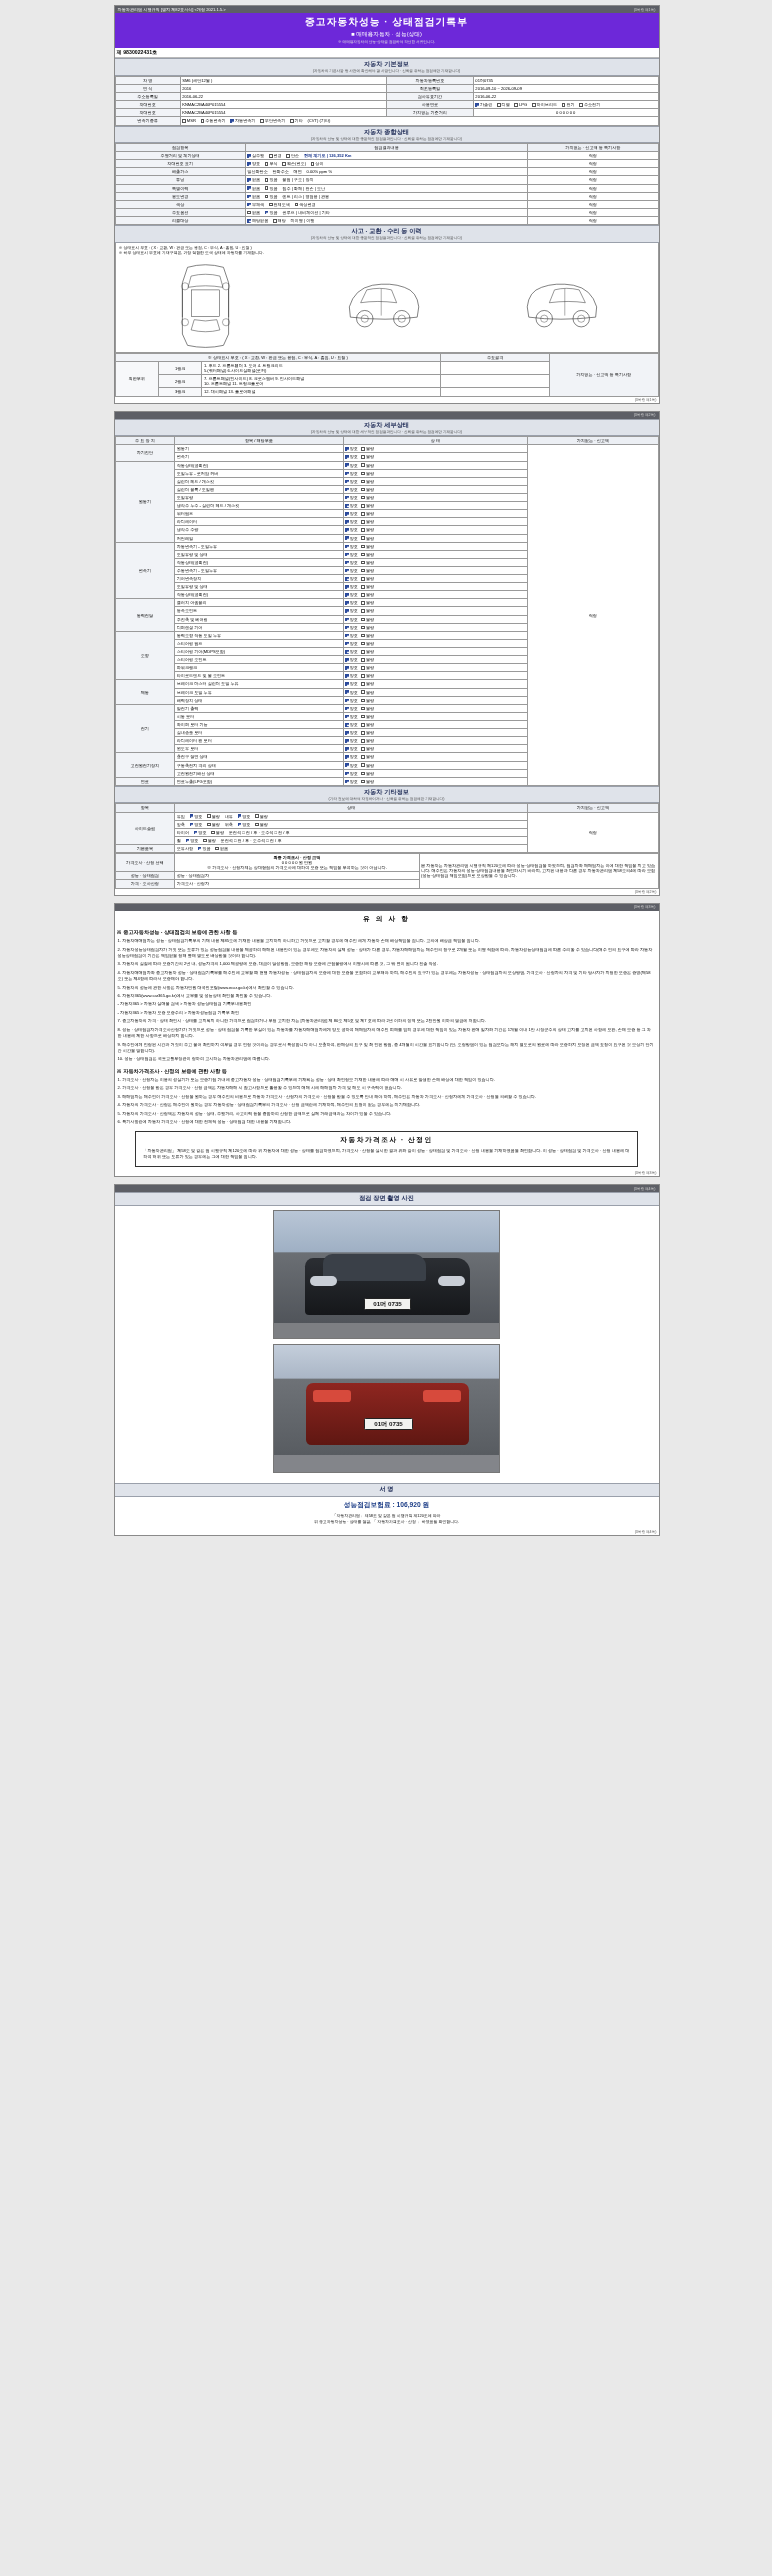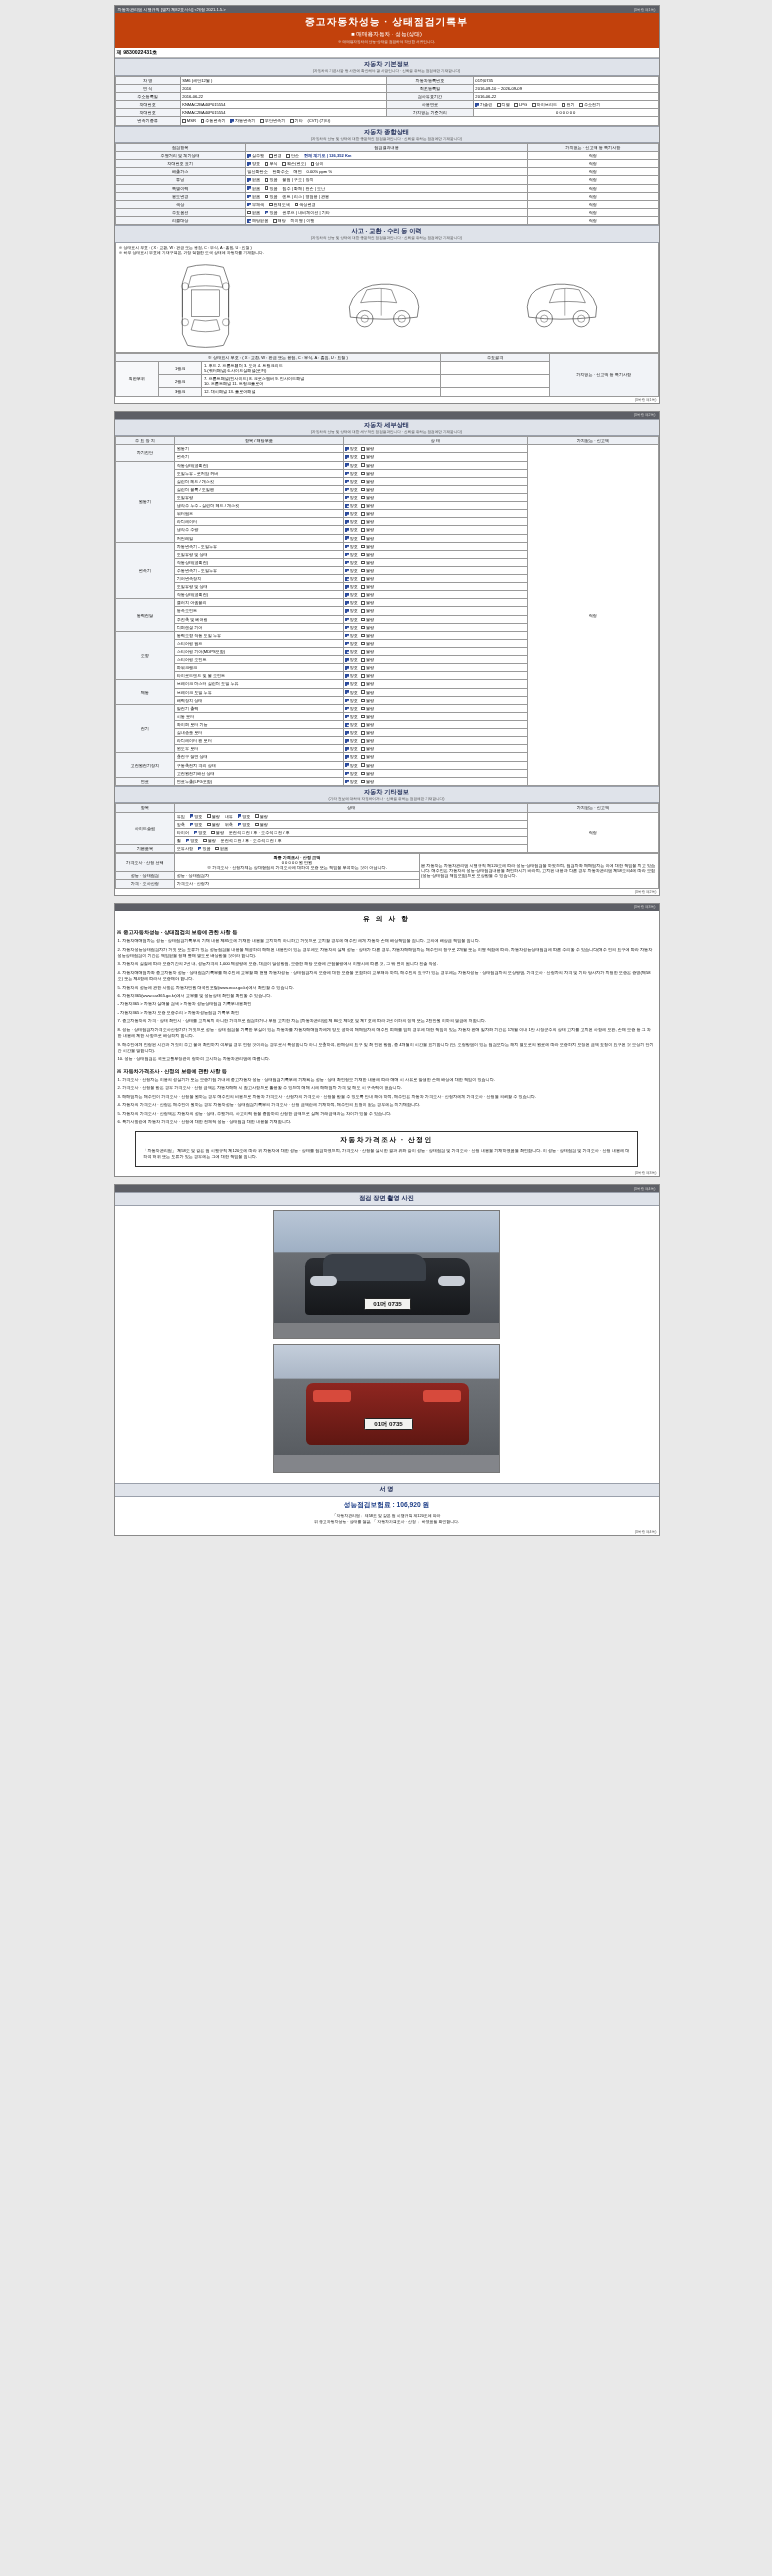--- a/index.html
+++ b/index.html
@@ -36,21 +36,21 @@
     font-size: 4.1px;
     padding: 1px 3.1px;
     display: flex;
     justify-content: space-between;
     align-items: center;
   }
   .top-strip .r { font-size: 3.6px; color: #d8d8d8; }
 
   
   .doc-title-box {
-    background: #c2410c;
+    background: #6d28d9;
     color: #fff;
     text-align: center;
     padding: 3.1px 0 3.6px 0;
   }
   .doc-title-box .t1 { font-size: 9.8px; font-weight: bold; letter-spacing: 1px; }
   .doc-title-box .t2 { font-size: 5.7px; margin-top: 1.5px; }
   .doc-title-box .t3 { font-size: 3.6px; margin-top: 1.5px; color: #e0e0e0; }
 
   .docnum {
     font-size: 5.2px; font-weight: bold;

